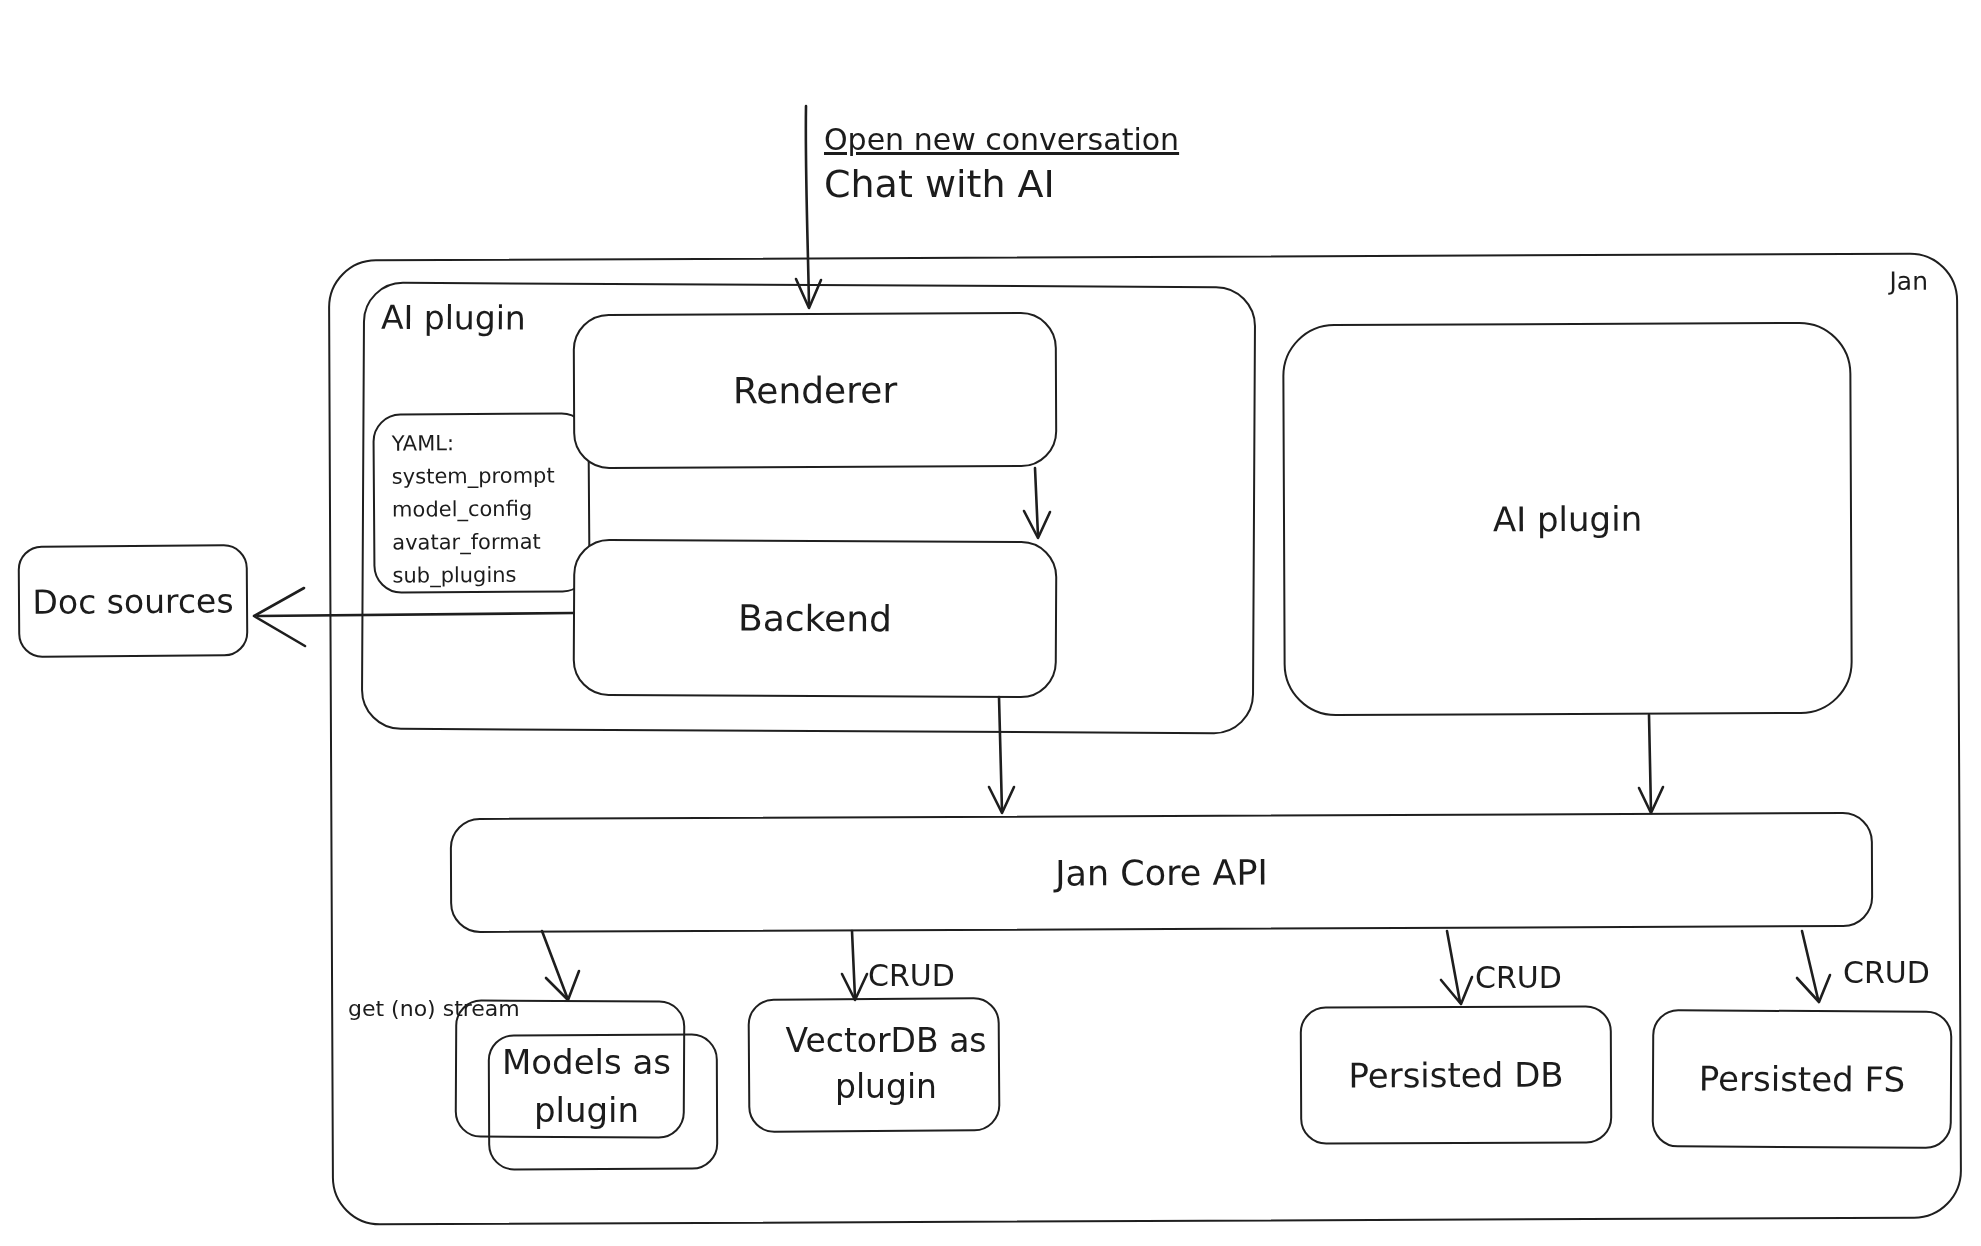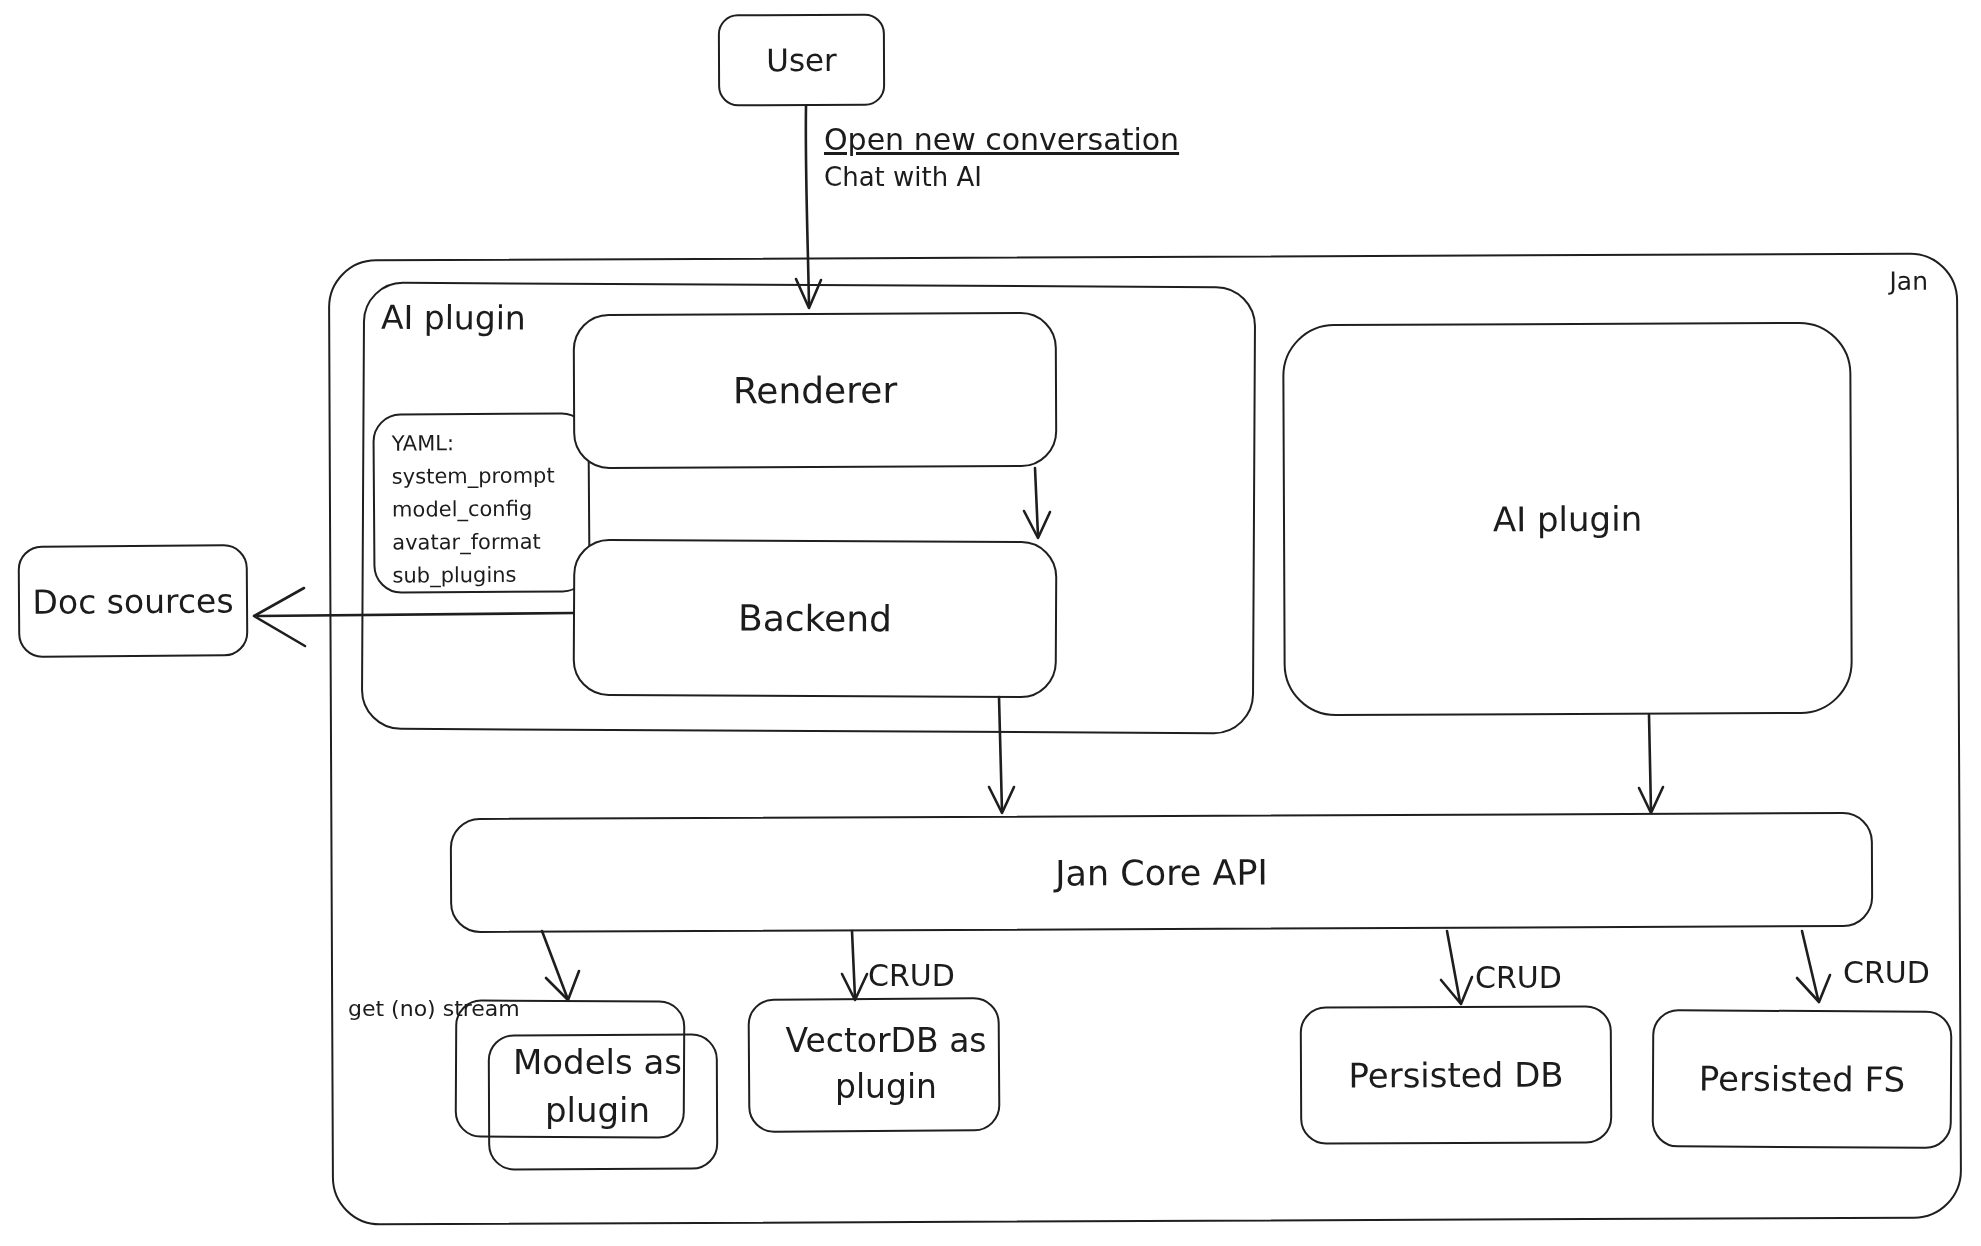--- a/index.html
+++ b/index.html
@@ -55,36 +55,35 @@
   <div class="box filled center r2" style="left:573px;top:540px;width:484px;height:157px;border-radius:36px;font-size:36px;">Backend</div>
 
   <div class="box filled center r3" style="left:18px;top:545px;width:230px;height:112px;border-radius:24px;font-size:33px;">Doc sources</div>
 
   <div class="box filled center r1" style="left:1283px;top:323px;width:569px;height:392px;border-radius:52px;font-size:34px;">AI plugin</div>
 
   <div class="box filled center r1" style="left:450px;top:815px;width:1423px;height:115px;border-radius:30px;font-size:35px;">Jan Core API</div>
 
   <div class="box r2" style="left:455px;top:1000px;width:230px;height:138px;border-radius:26px;"></div>
   <div class="box r1" style="left:488px;top:1034px;width:230px;height:136px;border-radius:26px;"></div>
-  <div class="lines" style="position:absolute;left:455px;top:1028px;width:263px;height:116px;font-size:34px;line-height:48px;margin-left:11px;">
+  <div class="lines" style="position:absolute;left:455px;top:1028px;width:263px;height:116px;font-size:34px;line-height:48px;">
     <div>Models as</div>
     <div>plugin</div>
   </div>
 
   <div class="box filled r3" style="left:748px;top:998px;width:252px;height:134px;border-radius:26px;"></div>
   <div class="lines" style="position:absolute;left:748px;top:1004px;width:276px;height:120px;font-size:33px;line-height:46px;">
     <div>VectorDB as</div>
     <div>plugin</div>
   </div>
 
   <div class="box filled center r1" style="left:1300px;top:1006px;width:312px;height:138px;border-radius:26px;font-size:34px;">Persisted DB</div>
 
   <div class="box filled center r2" style="left:1652px;top:1010px;width:300px;height:138px;border-radius:26px;font-size:34px;">Persisted FS</div>
 
-  <div class="box filled center r1" style="left:718px;top:14px;width:167px;height:92px;border-radius:20px;font-size:31px;">User</div>
 
   <svg class="arrows" width="1981" height="1246" viewBox="0 0 1981 1246" fill="none" stroke="#1e1e1e" stroke-width="2.6" stroke-linecap="round" stroke-linejoin="round">
     <g>
       <path d="M806,106 C805,170 808,245 809,306"></path>
       <path d="M796,279 L809,308 L821,280"></path>
     </g>
     <g>
       <path d="M1035,468 L1038,536"></path>
       <path d="M1024,511 L1038,538 L1050,512"></path>
     </g>
@@ -112,21 +111,21 @@
       <path d="M1447,931 L1460,1002"></path>
       <path d="M1441,980 L1461,1004 L1472,977"></path>
     </g>
     <g>
       <path d="M1802,931 L1818,999"></path>
       <path d="M1797,978 L1819,1002 L1830,975"></path>
     </g>
   </svg>
 
   <div class="lbl" style="left:824px;top:122px;font-size:30px;text-decoration:underline;">Open new conversation</div>
-  <div class="lbl" style="left:824px;top:162px;font-size:26px;">Chat with AI</div>
+  <div class="lbl" style="left:824px;top:162px;font-size:38px;">Chat with AI</div>
 
   <div class="lbl" style="left:348px;top:996px;font-size:22px;">get (no) stream</div>
 
   <div class="lbl" style="left:868px;top:958px;font-size:30px;">CRUD</div>
 
   <div class="lbl" style="left:1475px;top:960px;font-size:30px;">CRUD</div>
 
   <div class="lbl" style="left:1843px;top:955px;font-size:30px;">CRUD</div>
 
 </div>

